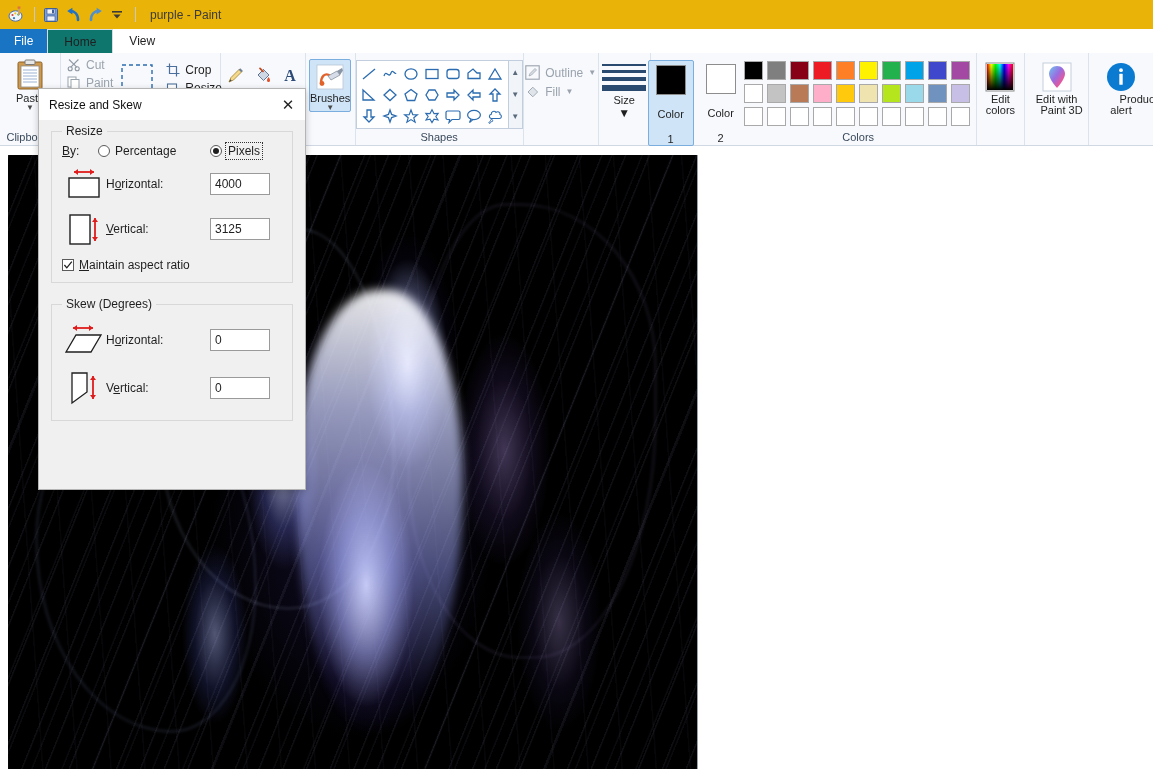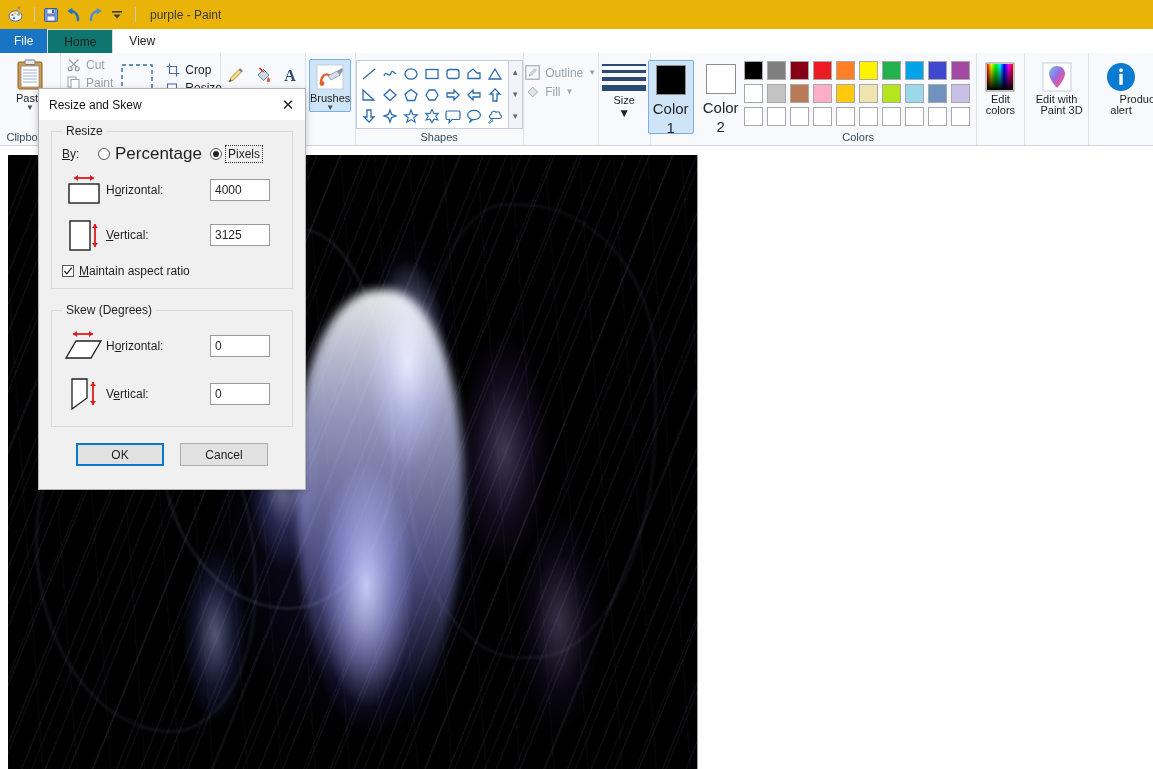--- a/index.html
+++ b/index.html
@@ -177,21 +177,21 @@
   }
   .colorbtn.sel {
     background: #cfe4f7;
     border: 1px solid #7aaede;
     border-radius: 2px;
   }
   .color-chip {
     width: 30px; height: 30px;
     border: 1px solid #8d8d8d;
   }
-  .colorbtn .lbl { font-size: 15px; line-height: 11px; text-align: left; margin-top: 8px;}
+  .colorbtn .lbl { font-size: 11px; line-height: 11px; text-align: left; margin-top: 14px;}
 
   
   .palette {
     display: grid;
     grid-template-columns: repeat(10, 21px);
     grid-auto-rows: 21px;
     gap: 2px;
     padding-top: 5px;
   }
   .pal {
@@ -872,21 +872,21 @@
 
   <div class="dlg-body">
 
     <fieldset class="grp" style="margin-top:4px;">
       <legend>Resize</legend>
 
       <div class="row" style="margin-top:2px;">
         <span style="width:36px;font-size:12px;"><span class="u">B</span>y:</span>
         <span style="display:flex;align-items:center;width:112px;">
           <span class="radio-outer"></span>
-          <span style="font-size:17px;">Percentage</span>
+          <span style="font-size:12px;">Percentage</span>
         </span>
         <span style="display:flex;align-items:center;">
           <span class="radio-outer">
               <span class="dot"></span>
             </span>
           <span class="focus-box" style="font-size:12px;">Pixels</span>
         </span>
       </div>
 
       <div class="row" style="margin-top:8px;">
@@ -948,18 +948,14 @@
             <path d="M30 8 V31" stroke="#e01b1b" stroke-width="1.8"></path>
             <path d="M30 8 L27 12 L33 12 Z" fill="#e01b1b"></path>
             <path d="M30 31 L27 27 L33 27 Z" fill="#e01b1b"></path>
           </svg>
         </span>
         <span class="lblcell">V<span class="u">e</span>rtical:</span>
         <input class="field" type="text" value="0" style="">
       </div>
     </fieldset>
 
-    <div class="btnrow">
-      <button class="dbtn default">OK</button>
-      <button class="dbtn">Cancel</button>
-    </div>
   </div>
 </div>
 
 </body></html>

